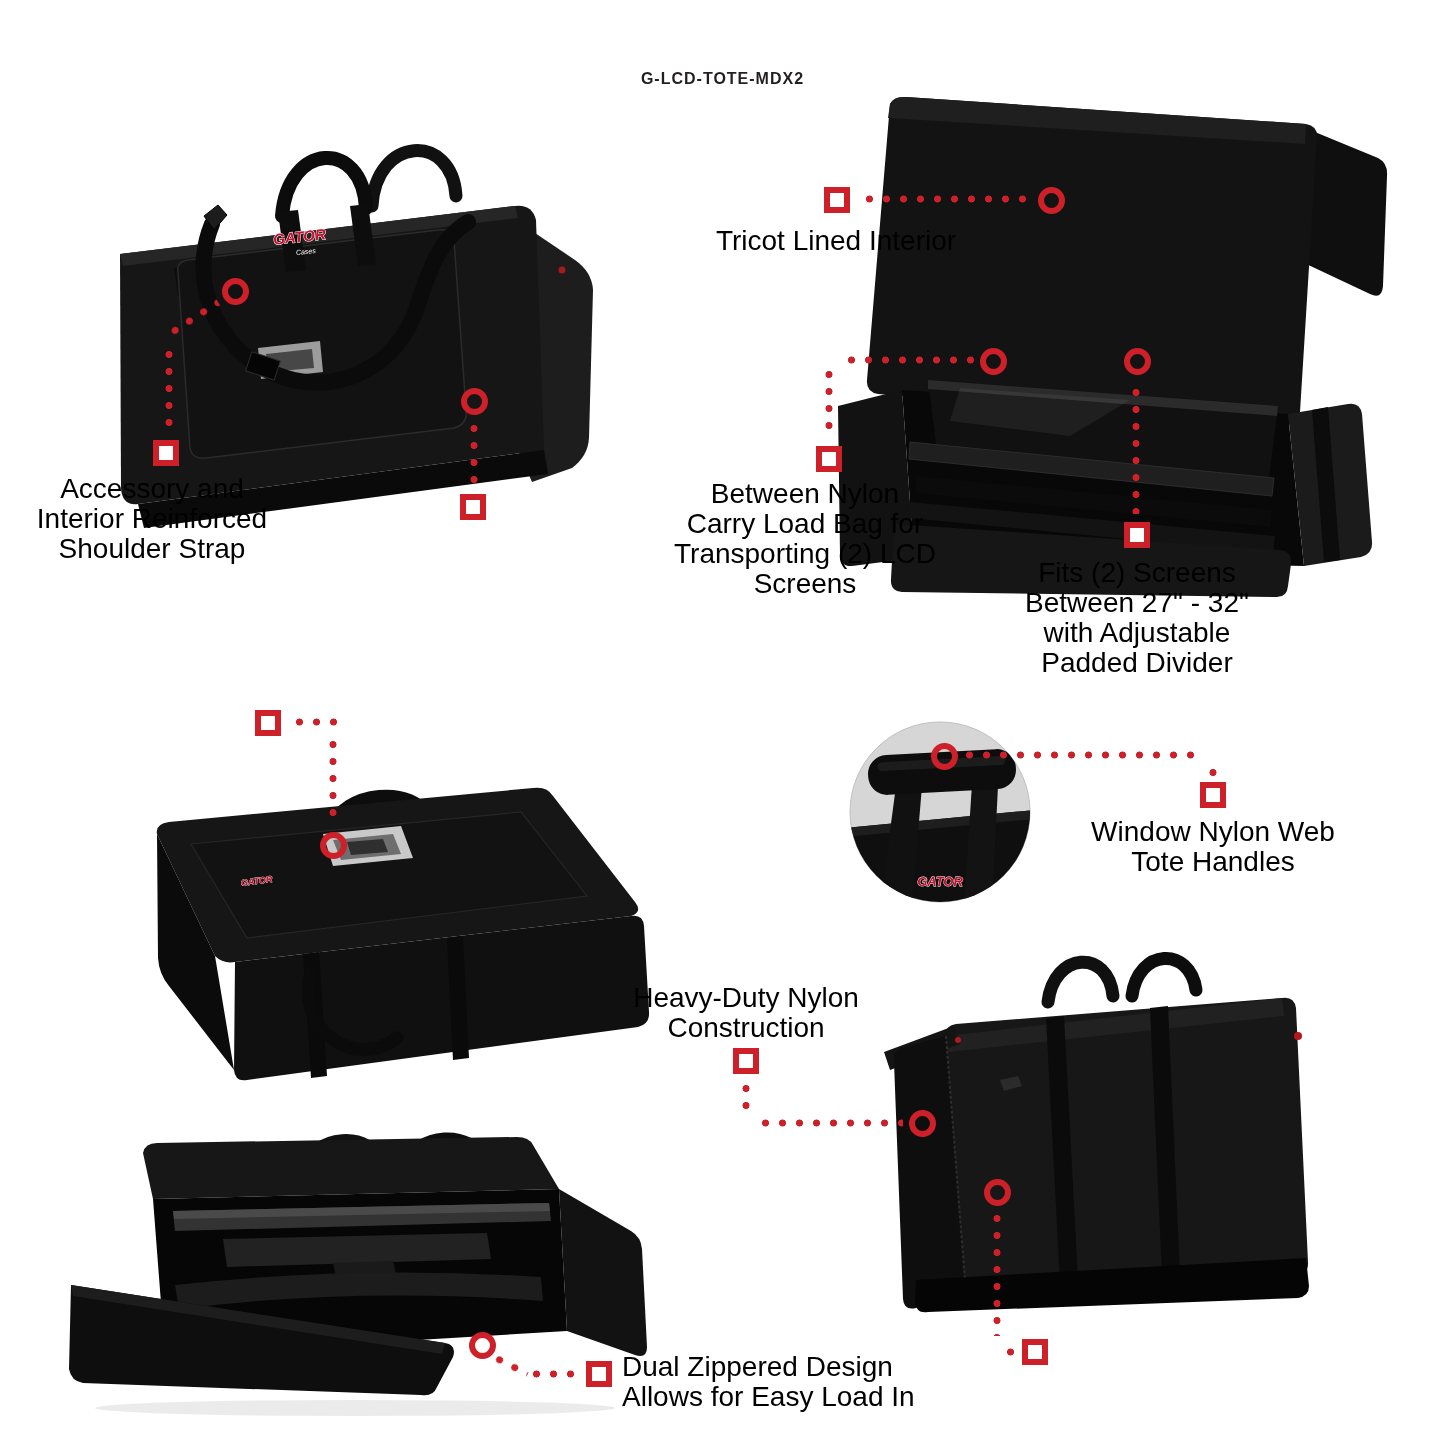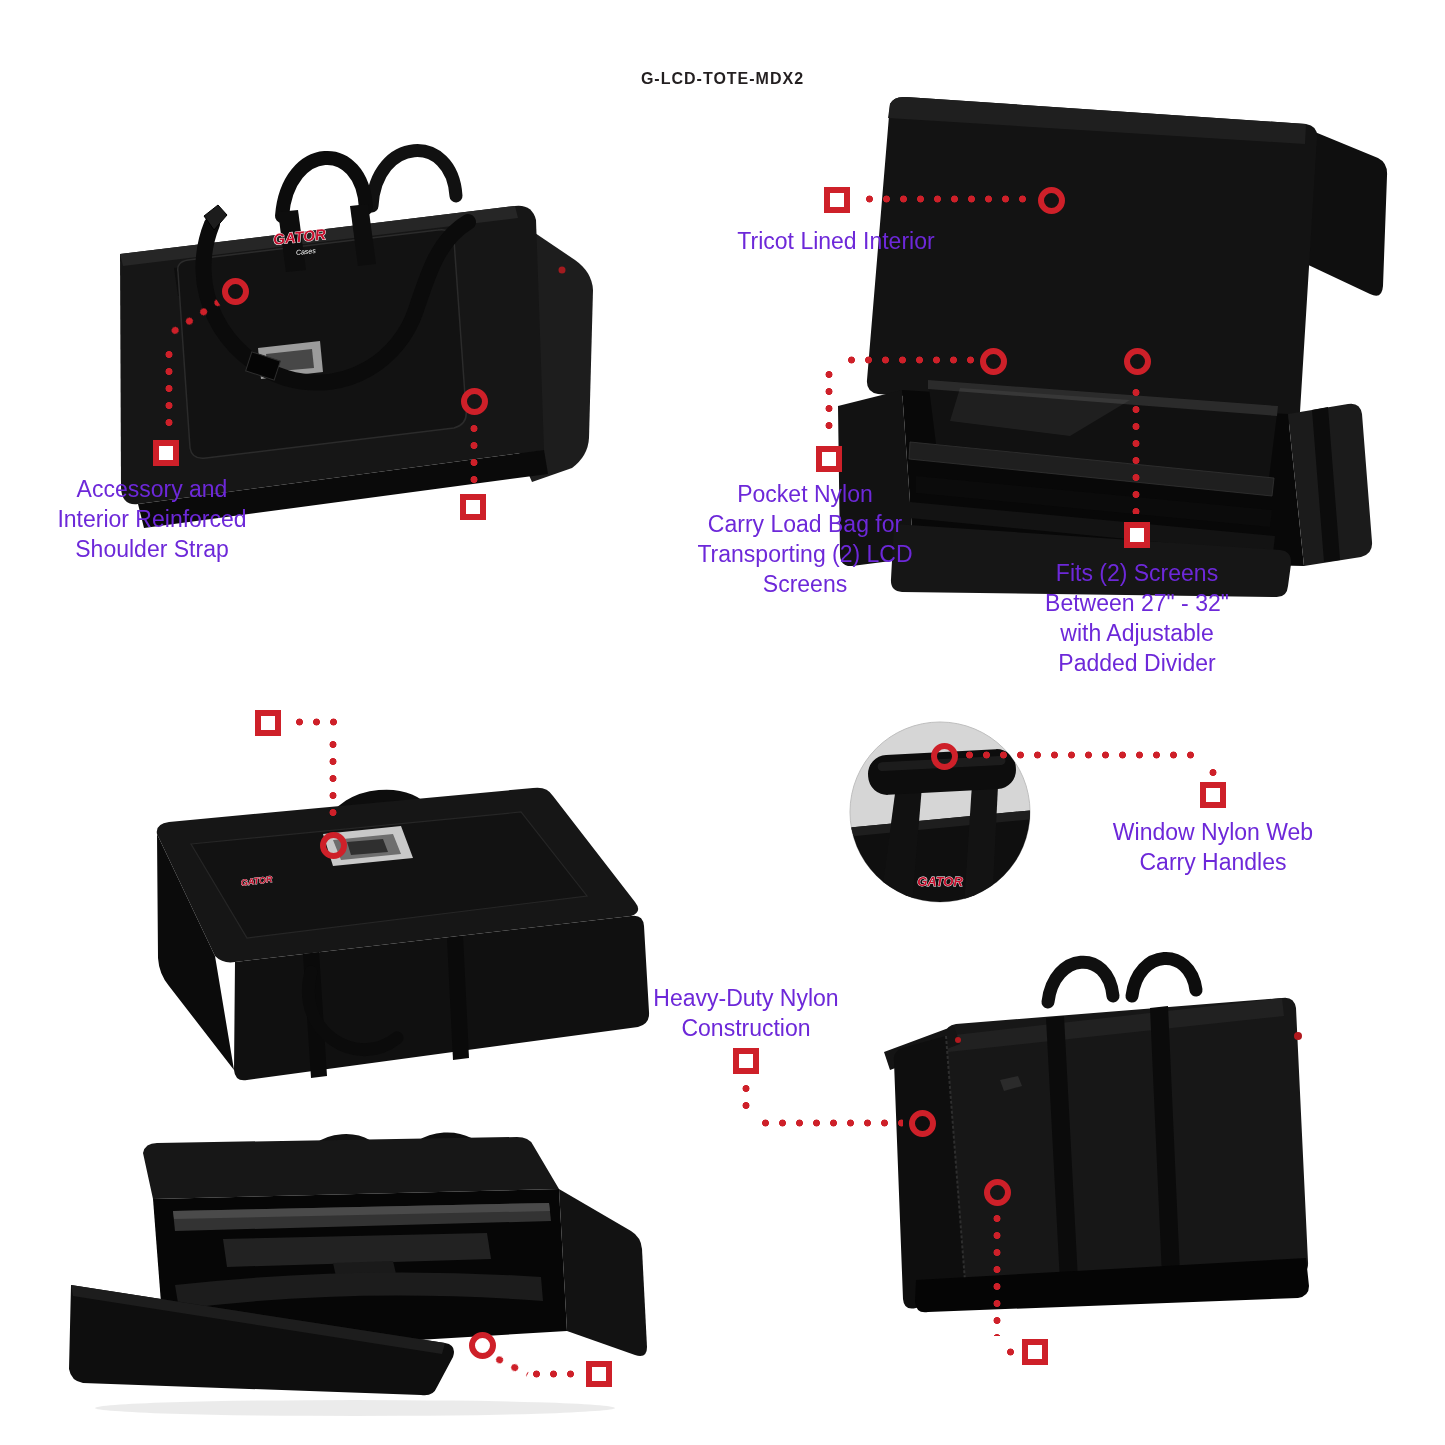--- a/index.html
+++ b/index.html
@@ -1,21 +1,21 @@
 <!DOCTYPE html>
 <html><head>
 <meta charset="utf-8">
 <style>
   html,body{margin:0;padding:0;background:#fff;}
   .canvas{position:relative;width:1445px;height:1445px;background:#ffffff;overflow:hidden;
           font-family:"Liberation Sans", sans-serif;color:#343434;}
   .title{position:absolute;left:0;top:70px;width:100%;text-align:center;margin:0;
          font-size:16px;font-weight:700;letter-spacing:1px;color:#231f20;}
   .art{position:absolute;}
-  .callout{position:absolute;font-size:23px;line-height:30px;color:#6d28d9;}
+  .callout{position:absolute;font-size:28px;line-height:30px;color:#000000;}
   .callout.center{text-align:center;}
   .callout.left{text-align:left;}
   
   .sq{position:absolute;width:14px;height:14px;border:6px solid #ce2029;background:#fff;}
   .ci{position:absolute;width:15px;height:15px;border:6px solid #ce2029;border-radius:50%;background:transparent;}
   
   .dh{position:absolute;height:8px;background-image:radial-gradient(circle,#ce2029 3.2px,rgba(255,255,255,0) 3.8px);
       background-size:17px 8px;background-repeat:repeat-x;background-position:center left;}
   .dv{position:absolute;width:8px;background-image:radial-gradient(circle,#ce2029 3.2px,rgba(255,255,255,0) 3.8px);
       background-size:8px 17px;background-repeat:repeat-y;background-position:top center;}
@@ -177,39 +177,43 @@
     <div>Interior Reinforced</div>
     <div>Shoulder Strap</div>
   </div>
 
 
   <div class="callout center" style="left:686px;top:226px;width:300px">
     <div>Tricot Lined Interior</div>
   </div>
 
   <div class="callout center" style="left:672px;top:479px;width:266px">
-    <div>Pocket Nylon</div>
+    <div>Between Nylon</div>
     <div>Carry Load Bag for</div>
     <div>Transporting (2) LCD</div>
     <div>Screens</div>
   </div>
 
   <div class="callout center" style="left:1002px;top:558px;width:270px">
     <div>Fits (2) Screens</div>
     <div>Between 27" - 32"</div>
     <div>with Adjustable</div>
     <div>Padded Divider</div>
   </div>
 
 
   <div class="callout center" style="left:1058px;top:817px;width:310px">
     <div>Window Nylon Web</div>
-    <div>Carry Handles</div>
+    <div>Tote Handles</div>
   </div>
 
   <div class="callout center" style="left:612px;top:983px;width:268px">
     <div>Heavy-Duty Nylon</div>
     <div>Construction</div>
   </div>
 
+  <div class="callout left" style="left:622px;top:1352px;width:300px">
+    <div>Dual Zippered Design</div>
+    <div>Allows for Easy Load In</div>
+  </div>
 
 
 </div>
 
 </body></html>

